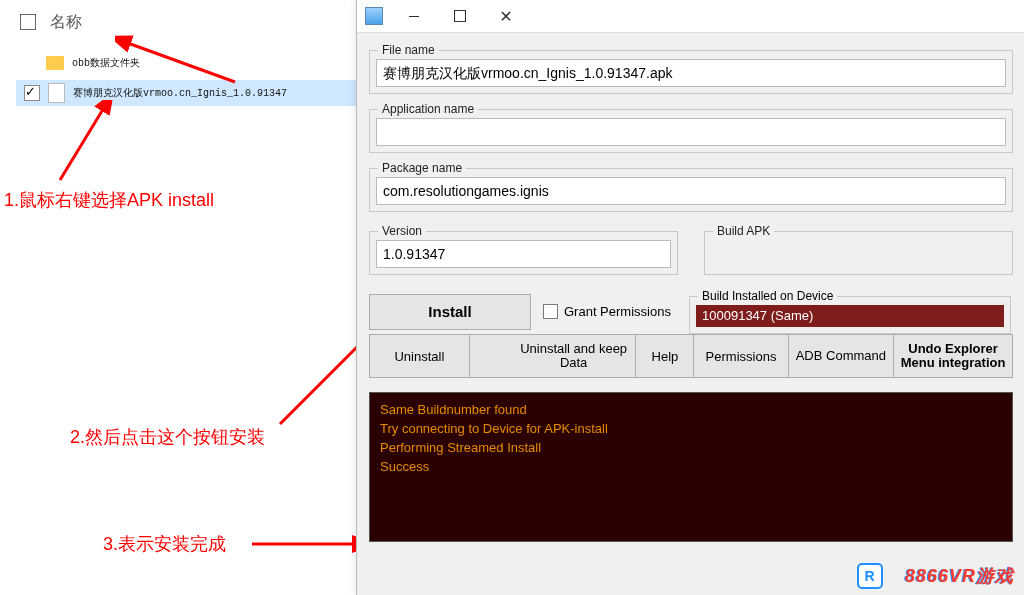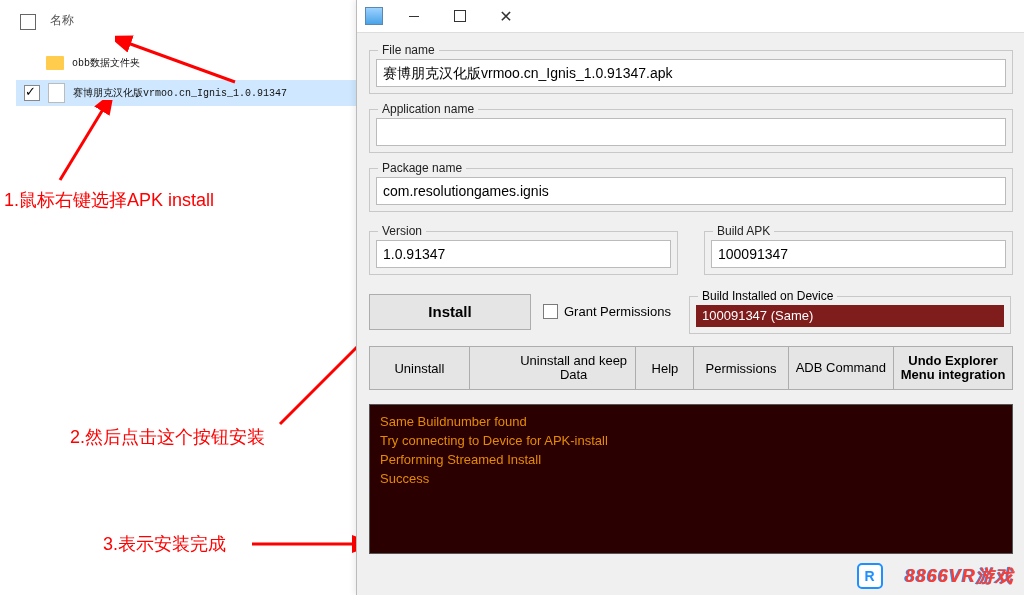--- a/index.html
+++ b/index.html
@@ -1,19 +1,19 @@
 <!DOCTYPE html>
 <html><head>
 <meta charset="utf-8">
 <style>
 html,body { margin:0; padding:0; width:1024px; height:595px; font-family:"Segoe UI","Microsoft YaHei",Tahoma,sans-serif; background:#fff; overflow:hidden; font-size:13px; color:#000; }
 
 .explorer-header { position:absolute; left:4px; top:8px; width:352px; height:30px; }
 .header-select-all { position:absolute; left:16px; top:6px; width:14px; height:14px; border:1px solid #666; background:#fff; }
-.header-name-col { position:absolute; left:46px; top:4px; color:#555; font-size:12px; cursor:default; }
+.header-name-col { position:absolute; left:46px; top:4px; color:#555; font-size:16px; cursor:default; }
 
 .explorer-row { position:absolute; left:16px; width:340px; height:26px; display:flex; align-items:center; }
 .row-checkbox-ph { width:14px; height:14px; border:1px solid #888; margin-left:8px; display:inline-block; position:relative; background:#fff; }
 .row-checkbox-ph.checked:after { content:"✓"; position:absolute; left:0; top:-2px; font-size:13px; color:#000; }
 .row-folder-icon { width:18px; height:14px; background:#ffcc4d; margin-left:8px; border-radius:1px; display:inline-block; }
 .row-file-icon { width:15px; height:18px; border:1px solid #bbb; background:#fff; margin-left:8px; display:inline-block; }
 .row-label { margin-left:8px; font-size:10px; color:#111; white-space:nowrap; overflow:hidden;font-family:Liberation Mono, monospace; }
 .row-obb { top:50px; }
 .row-apk { top:80px; background:#cfe8ff; }
 
@@ -55,21 +55,21 @@
 .grant-wrap { display:flex; align-items:center; gap:6px; font-size:13px; }
 .grant-box { width:13px; height:13px; border:1px solid #7a7a7a; background:#fff; }
 
 .build-installed { border:1px solid #c8c8c8; padding:0; margin-left:auto; width:320px; }
 .build-installed legend { margin-left:8px; padding:0 4px; font-size:12px; }
 .build-installed-inner {
   margin:2px 6px 6px 6px; height:22px; line-height:22px; padding:0 6px;
   background:#7f1d1d; color:#fff; font-size:13px;
 }
 
-.row-buttons { display:flex; margin-top:12px; gap:0; }
+.row-buttons { display:flex; margin-top:0; gap:0; }
 .row-buttons .btn { height:42px; border-right:none; }
 .row-buttons .btn:last-child { border-right:1px solid #adadad; }
 .btn.uninstall     { width:104px; }
 .btn.uninstall-kd  { width:130px; text-align:center; line-height:1.1;padding-left:42px; }
 .btn.help          { width:60px; }
 .btn.permissions   { width:98px; }
 .btn.adb           { width:110px; text-align:center; line-height:1.1; }
 .btn.undo          { width:124px; text-align:center; line-height:1.1;font-weight:bold; }
 
 .console {
@@ -171,21 +171,20 @@
       <div class="textfield">com.resolutiongames.ignis</div>
     </fieldset>
 
     <div class="row-pair">
       <fieldset class="group">
         <legend>Version</legend>
         <div class="textfield">1.0.91347</div>
       </fieldset>
       <fieldset class="group">
         <legend>Build APK</legend>
-        <div class="textfield">100091347</div>
       </fieldset>
     </div>
 
     <div class="row-install">
       <div class="btn install">Install</div>
       <div class="grant-wrap">
         <div class="grant-box"></div>
         <span>Grant Permissions</span>
       </div>
       <fieldset class="build-installed">

